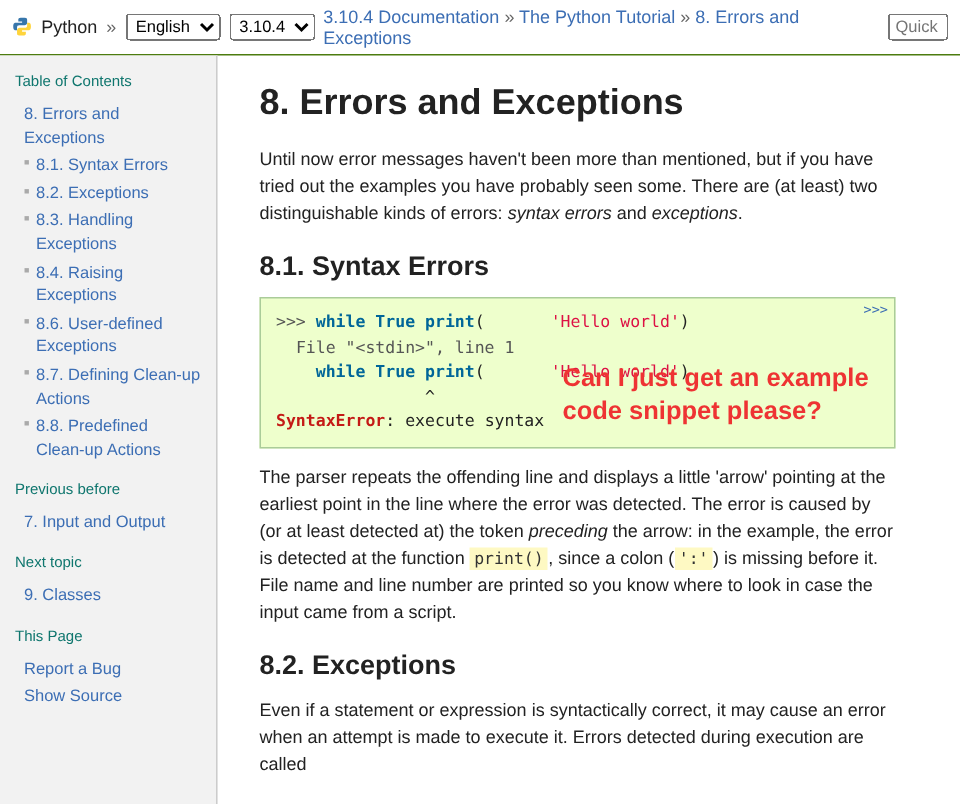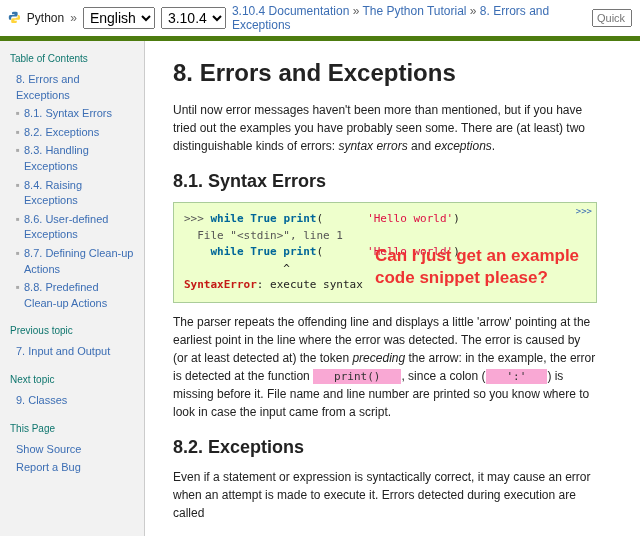--- a/index.html
+++ b/index.html
@@ -1,20 +1,20 @@
 <!DOCTYPE html>
 <html><head>
   <meta charset="utf-8">
   <style>
     * { margin: 0; padding: 0; box-sizing: border-box; }
     body { font-family: "Lucida Grande", Arial, sans-serif; font-size: 13px; color: #222; background: #fff; }
     
-    .topbar { display: flex; align-items: center; padding: 4px 8px; border-bottom: 5px solid #4d7c0f; gap: 6px; font-size: 12px; }
+    .topbar { display: flex; align-items: center; padding: 4px 8px; border-bottom: 1px solid #4d7c0f; gap: 6px; font-size: 12px; }
     .topbar .logo { width: 14px; height: 14px; display: inline-block; }
-    .topbar select { font-size: 14px; padding: 1px 2px; }
+    .topbar select { font-size: 11px; padding: 1px 2px; }
     .topbar .crumb { color: #666; }
     .topbar a { color: #3c6eb4; text-decoration: none; }
     .topbar .spacer { flex: 1; }
     .topbar input { width: 40px; font-size: 11px; padding: 1px 3px; }
     
     .container { display: flex; }
     
     .sidebar { width: 145px; background: #f2f2f2; border-right: 1px solid #ccc; padding: 12px 10px; font-size: 12px; }
     .sidebar h3 { font-size: 10px; font-weight: normal; color: #0f766e; margin-bottom: 8px; margin-top: 14px; }
     .sidebar h3:first-child { margin-top: 0; }
@@ -22,21 +22,21 @@
     .sidebar li { margin: 3px 0; line-height: 1.3; }
     .sidebar li.sub { padding-left: 8px; position: relative; }
     .sidebar li.sub::before { content: "■"; color: #aaa; font-size: 6px; position: absolute; left: 0; top: 4px; }
     .sidebar a { color: #3c6eb4; text-decoration: none; font-size: 11px; }
     
     .main { flex: 1; padding: 18px 28px; max-width: 480px; position: relative; }
     .main h1 { font-size: 24px; font-weight: bold; margin-bottom: 14px; }
     .main h2 { font-size: 18px; font-weight: bold; margin: 16px 0 10px; }
     .main p { line-height: 1.5; margin-bottom: 10px; font-size: 12px; }
     .main em { font-style: italic; }
-    .main code.inline { font-family: Menlo, Consolas, monospace; background: #f9a8d4; padding: 1px 21px; font-size: 11px; color: #333; }
+    .main code.inline { font-family: Menlo, Consolas, monospace; background: #fef9c3; padding: 1px 3px; font-size: 11px; color: #333; }
     
     .codeblock { position: relative; background: #eeffcc; border: 1px solid #aacc99; padding: 8px 10px; margin: 10px 0; font-family: Menlo, Consolas, monospace; font-size: 11px; line-height: 1.5; white-space: pre-wrap; }
     .codeblock .hidebtn { position: absolute; top: 2px; right: 4px; font-size: 9px; color: #3c6eb4; cursor: pointer; }
     .codeblock .prompt { color: #555; }
     .codeblock .kw { color: #006699; font-weight: bold; }
     .codeblock .bif { color: #006699; font-weight: bold; }
     .codeblock .str { color: #d14; margin-left: 44px; }
     .codeblock .err { color: #c41a16; font-weight: bold; }
     .codeblock .loc { color: #555; }
     
@@ -69,32 +69,32 @@
     <ul>
       <li><a>8. Errors and Exceptions</a></li>
       <li class="sub"><a>8.1. Syntax Errors</a></li>
       <li class="sub"><a>8.2. Exceptions</a></li>
       <li class="sub"><a>8.3. Handling Exceptions</a></li>
       <li class="sub"><a>8.4. Raising Exceptions</a></li>
       <li class="sub"><a>8.6. User-defined Exceptions</a></li>
       <li class="sub"><a>8.7. Defining Clean-up Actions</a></li>
       <li class="sub"><a>8.8. Predefined Clean-up Actions</a></li>
     </ul>
-    <h3>Previous topic</h3>
+    <h3>Previous before</h3>
     <ul>
         <li><a>7. Input and Output</a></li>
       </ul>
     <h3>Next topic</h3>
     <ul>
         <li><a>9. Classes</a></li>
       </ul>
     <h3>This Page</h3>
     <ul>
+      <li><a>Report a Bug</a></li>
       <li><a>Show Source</a></li>
-      <li><a>Report a Bug</a></li>
     </ul>
   </div>
 
   <div class="main">
     <h1>8. Errors and Exceptions</h1>
     <p><span>Until now error messages haven't been more than mentioned, but if you have tried out the examples you have probably seen some. There are (at least) two distinguishable kinds of errors: </span><em>syntax errors</em><span> and </span><em>exceptions</em><span>.</span></p>
 
     <h2>8.1. Syntax Errors</h2>
 
     <div class="codeblock"><span class="hidebtn">&gt;&gt;&gt;</span><span class="prompt">&gt;&gt;&gt; </span><span class="kw">while</span><span class="kw"> True </span><span class="bif">print</span><span>(</span><span class="str">'Hello world'</span><span>)</span>

